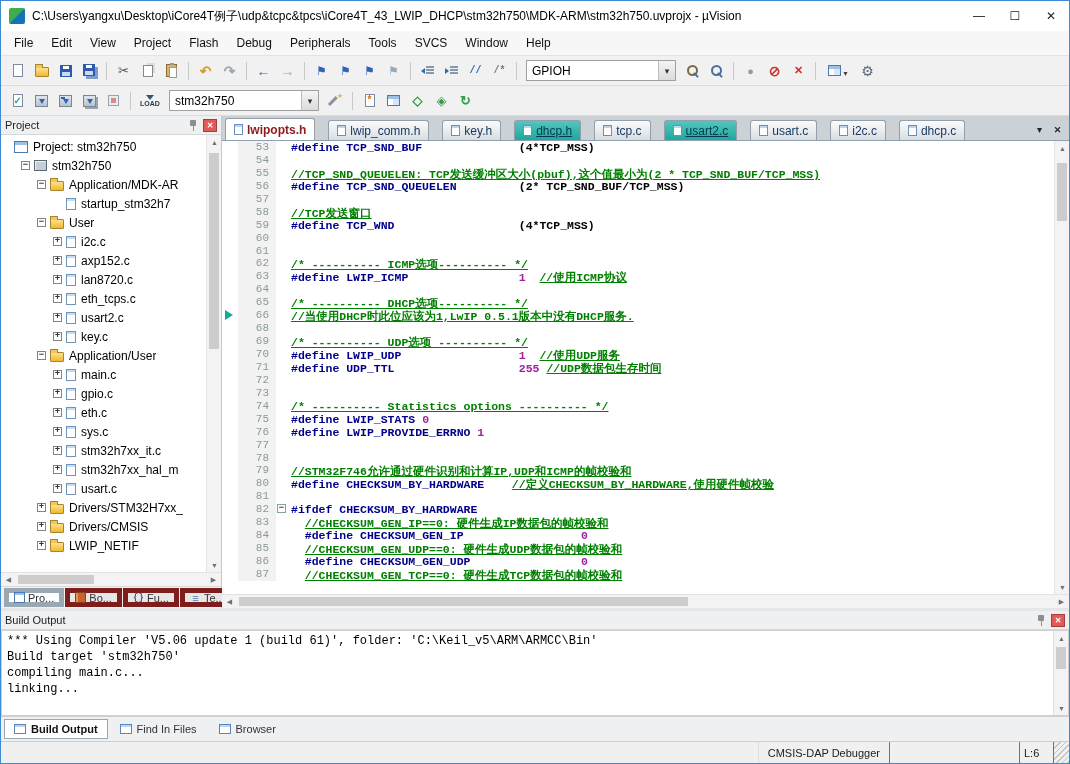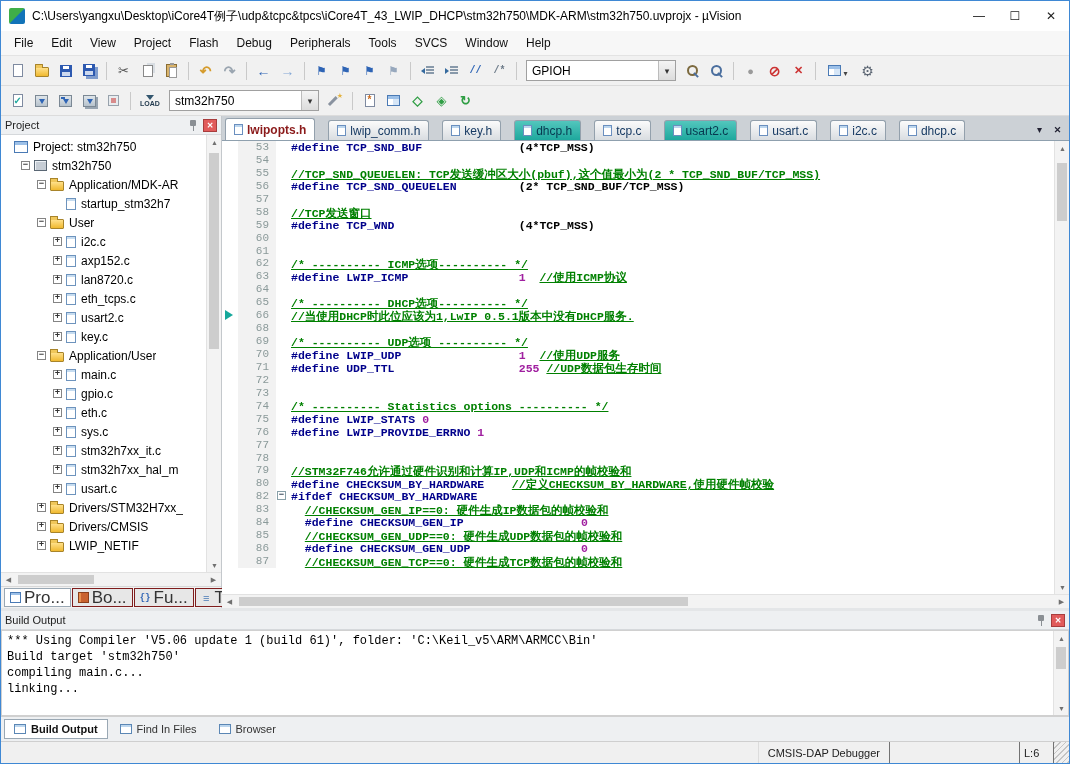--- a/index.html
+++ b/index.html
@@ -142,39 +142,39 @@
   .sarrow.down::before{content:"\25BC";}
   .sarrow.left::before{content:"\25C0";}
   .sarrow.right::before{content:"\25B6";}
   .strack{flex:1;position:relative;}
   .sthumb{position:absolute;left:2px;right:2px;background:#cdcdcd;}
   .sthumb-h{position:absolute;top:2px;bottom:2px;background:#cdcdcd;}
 
   .panel-hscroll .sthumb-h{left:2px;width:40%;}
   .panel-tabs{height:22px;background:#f1f1f1;border-top:1px solid #d8d8d8;
     display:flex;align-items:center;gap:1px;padding-left:3px;flex:none;}
-  .ptab{display:flex;align-items:center;gap:3px;height:19px;padding:0 5px;font-size:17px;
-    color:#333;border:1px solid #7f1d1d;background:#e7e7e7;}
+  .ptab{display:flex;align-items:center;gap:3px;height:19px;padding:0 5px;font-size:11px;
+    color:#333;border:5px solid #7f1d1d;background:#e7e7e7;}
   .ptab.active{background:#fff;border-color:#9aa8b4;}
   .ptab-ico{width:11px;height:11px;flex:none;display:flex;align-items:center;justify-content:center;}
   .project-tab-icon{background:#fff;border:1px solid #4a7ab5;box-shadow:inset 0 2px 0 #9cc0e8;}
   .books-tab-icon{background:#c9622f;border:1px solid #8a3f1c;box-shadow:inset 2px 0 0 #e8914f;}
   .functions-tab-icon::before{content:"{}";font:bold 9px "Liberation Mono",monospace;color:#2e64b5;}
   .templates-tab-icon::before{content:"\2261";font-size:11px;color:#4a7ab5;font-weight:bold;}
 
   
   .editor-area{flex:1;display:flex;flex-direction:column;min-width:0;background:#fff;}
   .tabstrip-row{height:25px;background:#ccd1d6;border-bottom:1px solid #8fa0ae;
     display:flex;align-items:flex-end;padding:2px 2px 0 3px;flex:none;}
   .tabstrip{flex:1;display:flex;align-items:flex-end;gap:13px;overflow:hidden;min-width:0;}
   .etab{display:flex;align-items:center;gap:4px;height:20px;padding:0 8px;
     background:linear-gradient(#fbfbfb,#d9dde1);border:1px solid #93a0ac;border-bottom:none;
     border-radius:3px 3px 0 0;font-size:12px;color:#173a63;white-space:nowrap;flex:none;}
   .etab.active{height:22px;background:#fff;color:#8b1a1a;font-weight:bold;}
-  .etab.teal{background:linear-gradient(#53c6bd,#1ea89d);color:#07384f;}
+  .etab.teal{background:linear-gradient(#53c6bd,#1ea89d);color:#07384f;text-decoration:underline;}
   .doc-ico{width:9px;height:11px;background:#fff;border:1px solid #6a8fbf;box-shadow:inset 0 2px 0 #bcd6ee;flex:none;}
   .tabstrip-btns{display:flex;align-items:center;gap:3px;padding:0 2px 3px 4px;flex:none;}
   .ts-btn{width:15px;height:15px;display:flex;align-items:center;justify-content:center;color:#223;}
   .ts-btn.chev::before{content:"\25BE";font-size:10px;}
   .ts-btn.xx::before{content:"\2715";font-size:9px;font-weight:bold;}
 
   .editor-body{flex:1;display:flex;min-height:0;}
   .code-area{flex:1;overflow:hidden;min-width:0;}
   .crow{display:flex;height:12.94px;line-height:12.94px;white-space:pre;
     font:bold 11.5px "Liberation Mono","DejaVu Sans Mono",monospace;}
@@ -579,20 +579,21 @@
             <div class="crow"><span class="cmargin"></span><span class="clnum">71</span><span class="cfold"></span><span class="ccode"><span class="seg-pp">#define UDP_TTL</span><span class="seg-pl">                  </span><span class="seg-num">255</span><span class="seg-pl"> </span><span class="seg-com">//UDP数据包生存时间</span></span></div>
             <div class="crow"><span class="cmargin"></span><span class="clnum">72</span><span class="cfold"></span><span class="ccode"></span></div>
             <div class="crow"><span class="cmargin"></span><span class="clnum">73</span><span class="cfold"></span><span class="ccode"></span></div>
             <div class="crow"><span class="cmargin"></span><span class="clnum">74</span><span class="cfold"></span><span class="ccode"><span class="seg-com">/* ---------- Statistics options ---------- */</span></span></div>
             <div class="crow"><span class="cmargin"></span><span class="clnum">75</span><span class="cfold"></span><span class="ccode"><span class="seg-pp">#define LWIP_STATS</span><span class="seg-pl"> </span><span class="seg-num">0</span></span></div>
             <div class="crow"><span class="cmargin"></span><span class="clnum">76</span><span class="cfold"></span><span class="ccode"><span class="seg-pp">#define LWIP_PROVIDE_ERRNO</span><span class="seg-pl"> </span><span class="seg-num">1</span></span></div>
             <div class="crow"><span class="cmargin"></span><span class="clnum">77</span><span class="cfold"></span><span class="ccode"></span></div>
             <div class="crow"><span class="cmargin"></span><span class="clnum">78</span><span class="cfold"></span><span class="ccode"></span></div>
             <div class="crow"><span class="cmargin"></span><span class="clnum">79</span><span class="cfold"></span><span class="ccode"><span class="seg-com">//STM32F746允许通过硬件识别和计算IP,UDP和ICMP的帧校验和</span></span></div>
             <div class="crow"><span class="cmargin"></span><span class="clnum">80</span><span class="cfold"></span><span class="ccode"><span class="seg-pp">#define CHECKSUM_BY_HARDWARE</span><span class="seg-pl">    </span><span class="seg-com">//定义CHECKSUM_BY_HARDWARE,使用硬件帧校验</span></span></div>
+            <div class="crow"><span class="cmargin"></span><span class="clnum">81</span><span class="cfold"></span><span class="ccode"></span></div>
             <div class="crow"><span class="cmargin"></span><span class="clnum">82</span><span class="cfold"><span class="foldbox"></span></span><span class="ccode"><span class="seg-pp">#ifdef CHECKSUM_BY_HARDWARE</span></span></div>
             <div class="crow"><span class="cmargin"></span><span class="clnum">83</span><span class="cfold"></span><span class="ccode"><span class="seg-pl">  </span><span class="seg-com">//CHECKSUM_GEN_IP==0: 硬件生成IP数据包的帧校验和</span></span></div>
             <div class="crow"><span class="cmargin"></span><span class="clnum">84</span><span class="cfold"></span><span class="ccode"><span class="seg-pl">  </span><span class="seg-pp">#define CHECKSUM_GEN_IP</span><span class="seg-pl">                 </span><span class="seg-num">0</span></span></div>
             <div class="crow"><span class="cmargin"></span><span class="clnum">85</span><span class="cfold"></span><span class="ccode"><span class="seg-pl">  </span><span class="seg-com">//CHECKSUM_GEN_UDP==0: 硬件生成UDP数据包的帧校验和</span></span></div>
             <div class="crow"><span class="cmargin"></span><span class="clnum">86</span><span class="cfold"></span><span class="ccode"><span class="seg-pl">  </span><span class="seg-pp">#define CHECKSUM_GEN_UDP</span><span class="seg-pl">                </span><span class="seg-num">0</span></span></div>
             <div class="crow"><span class="cmargin"></span><span class="clnum">87</span><span class="cfold"></span><span class="ccode"><span class="seg-pl">  </span><span class="seg-com">//CHECKSUM_GEN_TCP==0: 硬件生成TCP数据包的帧校验和</span></span></div>
           </div>
         <div class="vscroll editor-vscroll">
           <div class="sarrow up"></div>
           <div class="strack">

